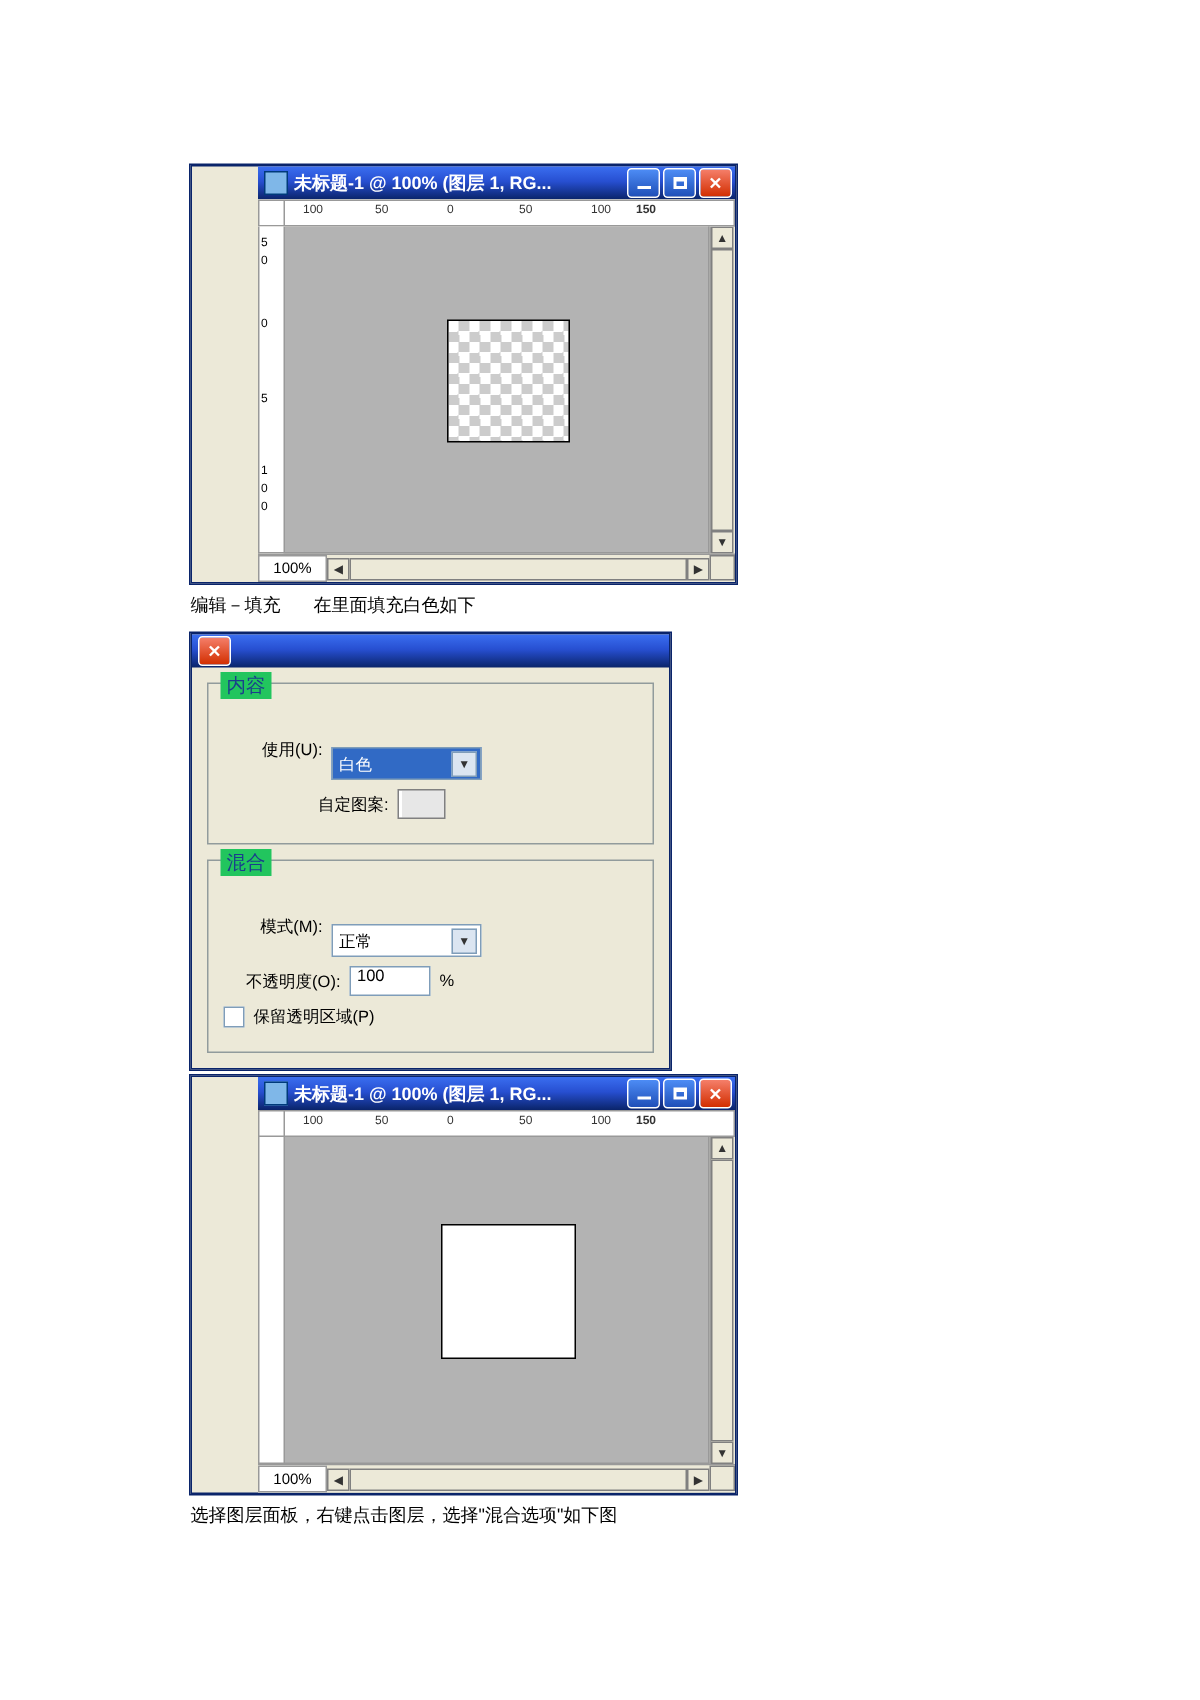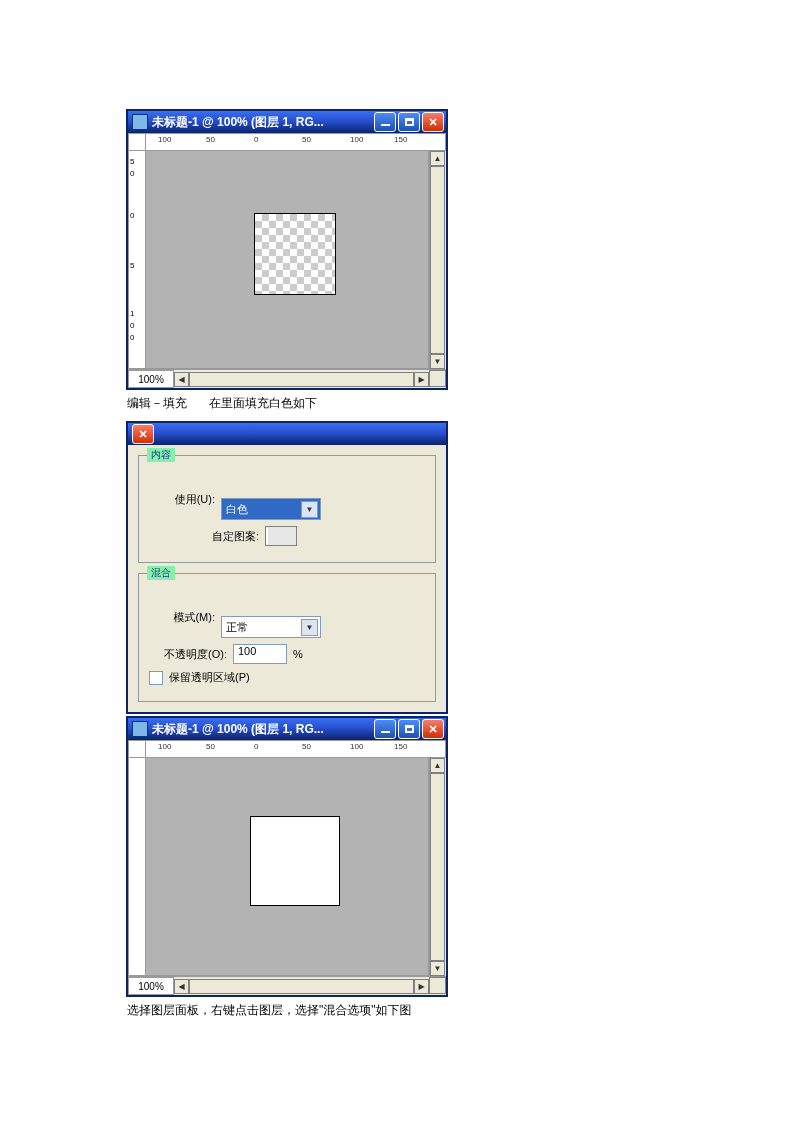--- a/index.html
+++ b/index.html
@@ -66,21 +66,21 @@
   .winbtn.min, .winbtn.max {
     background: linear-gradient(to bottom,#4d8cf5,#1f4fb8);
   }
   .winbtn.close {
     background: linear-gradient(to bottom,#f57f6a,#d22e00);
   }
   .winbtn .minline { width:9px; height:2px; background:#fff; margin-top:6px; }
   .winbtn .maxbox { width:9px; height:8px; border:2px solid #fff; border-top-width:3px; box-sizing:border-box; }
 
   
-  .canvaswin { width: 318px; }
+  .canvaswin { width: 318px; padding-left: 44px; }
   .canvasbody {
     display:flex; flex-direction:column;
     background:#ece9d8;
   }
   .ruler-row { display:flex; height:18px; }
   .ruler-corner {
     width:18px; height:18px; background:#fff; border:1px solid #999; box-sizing:border-box;
   }
   .ruler-h {
     flex:1; height:18px; background:#fff; border:1px solid #999; border-left:none;
@@ -137,22 +137,22 @@
   }
   .dlg-left { flex:1; display:flex; flex-direction:column; gap:10px; }
   .group {
     border:1px solid #919b9c;
     position:relative;
     padding:16px 10px 10px 10px;
   }
   .group > legend,
   .group > .legend {
     position:absolute; top:-8px; left:8px;
-    background:#86efac; padding:0 4px;
-    font-size:10px; color:#1a3e8c;
+    background:#22c55e; padding:0 4px;
+    font-size:13px; color:#1a3e8c;
   }
   .row { display:flex; align-items:center; gap:6px; margin:6px 0; font-size:11px; }
   .row label { min-width:66px; text-align:right; color:#000; }
   .select {
     height:20px; border:1px solid #7f9db9; background:#fff;
     display:flex; align-items:center; justify-content:space-between;
     padding:0 2px 0 4px; font-size:11px; min-width:92px;margin-top:20px;
   }
   .select.sel-blue { background:#316ac5; color:#fff; }
   .select .caret {
@@ -174,21 +174,21 @@
   .btn {
     height:22px; border:1px solid #7a7a7a; border-radius:3px;
     background:linear-gradient(#fdfdfd,#e3e3e3);
     display:flex; align-items:center; justify-content:center;
     font-size:12px;
   }
 
   
   .ruler-h .L1 { left:10px; } .ruler-h .L2 { left:58px; }
   .ruler-h .L3 { left:106px;} .ruler-h .L4 { left:154px;}
-  .ruler-h .L5 { left:202px;} .ruler-h .L6 { left:246px;}
+  .ruler-h .L5 { left:202px;} .ruler-h .L6 { left:232px;font-weight:bold;}
 </style>
 </head>
 <body>
 
 <div class="page">
 
   <div class="block">
     <div class="win canvaswin">
       <div class="titlebar">
         <div class="ticon"></div>

